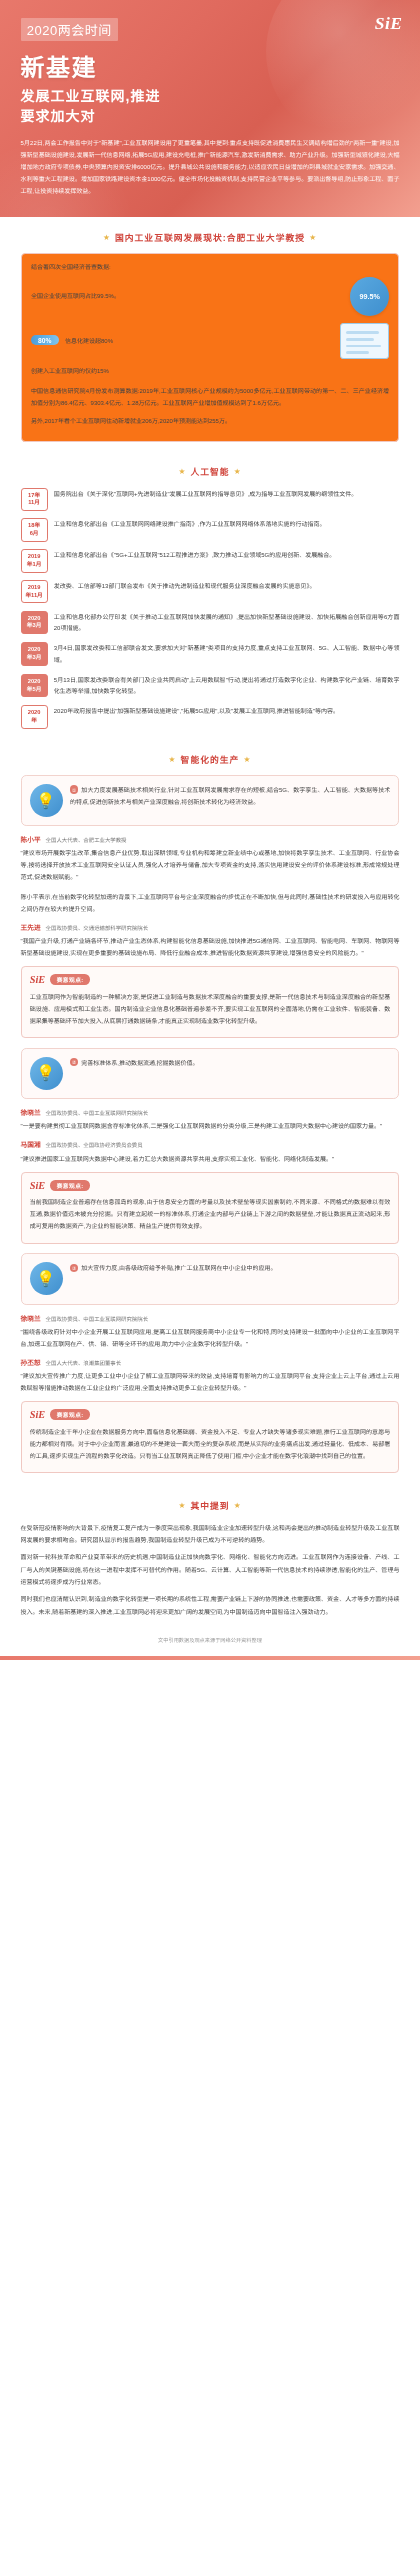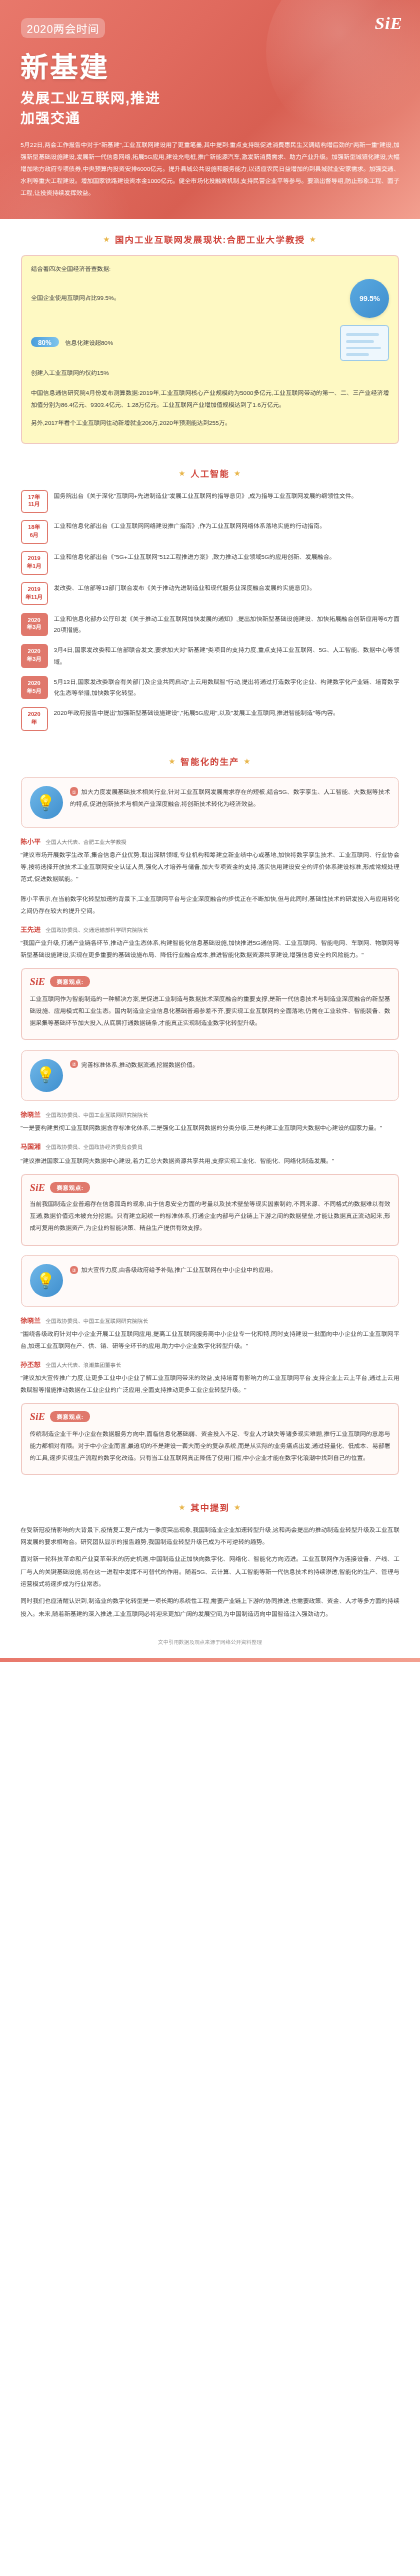--- a/index.html
+++ b/index.html
@@ -40,28 +40,28 @@
     position:absolute; right: 17.5px; top: 13.4px;
     font-size: 17.5px; font-weight: 700; letter-spacing: 0.5px;
     font-style: italic;
     font-family: "Liberation Serif", serif;
     color:#fff;
     z-index: 3;
   }
   .kicker {
     display:inline-block;
     background: rgba(255,255,255,.28);
-    border-radius: 6px;
+    border-radius: 1px;
     padding: 2.1px 6.2px;
-    font-size: 11px;
+    font-size: 13px;
     letter-spacing: 0.5px;
     position: relative; z-index:2;
   }
   .big-title {
-    font-size: 28px;
+    font-size: 24px;
     font-weight: 700;
     letter-spacing: 1.5px;
     margin: 7.2px 0 2.1px 0;
     position: relative; z-index:2;
     text-shadow: 0 1px 3.1px rgba(0,0,0,.12);
   }
   .sub-title {
     font-size: 14px;
     font-weight: 700;
     letter-spacing: 1px;
@@ -93,21 +93,21 @@
     font-size: 6px; line-height: 2.05; color: #444; text-align: justify;
   }
   .body-text p { margin: 0 0 5.2px 0; }
 
   
   .card {
     border: 0.5px solid #f0c8c2;
     border-radius: 4.1px;
     padding: 8.2px 9.3px;
     margin-bottom: 7.2px;
-    background: #fef9c3;
+    background: #f97316;
   }
   .card-intro {
     font-size: 6px; line-height: 1.9; color:#444;
   }
 
   
   .stats-wrap { margin: 3.1px 0 8.2px 0; }
   .stat-row {
     display:flex; align-items:center; gap: 7.2px;
     margin-bottom: 7.2px;
@@ -230,21 +230,21 @@
 </head>
 <body>
 
 <div class="page">
 
   <div class="header">
     <div class="sie-logo">SiE</div>
     <div class="kicker">2020两会时间</div>
     <div class="big-title">新基建</div>
     <div class="sub-title" style="white-space:pre-line;">发展工业互联网,推进
-加强交通</div>
+要求加大对</div>
     <div class="lead">5月22日,两会工作报告中对于"新基建",工业互联网建设用了更重笔墨,其中提到:重点支持既促进消费惠民生又调结构增后劲的"两新一重"建设,加强新型基础设施建设,发展新一代信息网络,拓展5G应用,建设充电桩,推广新能源汽车,激发新消费需求、助力产业升级。加强新型城镇化建设,大幅增加地方政府专项债券,中央预算内投资安排6000亿元。提升县城公共设施和服务能力,以适应农民日益增加的到县城就业安家需求。加强交通、水利等重大工程建设。增加国家铁路建设资本金1000亿元。健全市场化投融资机制,支持民营企业平等参与。要派出督导组,防止形象工程、面子工程,让投资持续发挥效益。</div>
   </div>
 
   <div class="section">
     <div class="sec-title">
       <span class="star">★</span>
       <span>国内工业互联网发展现状:合肥工业大学教授</span>
       <span class="star">★</span>
     </div>
 

